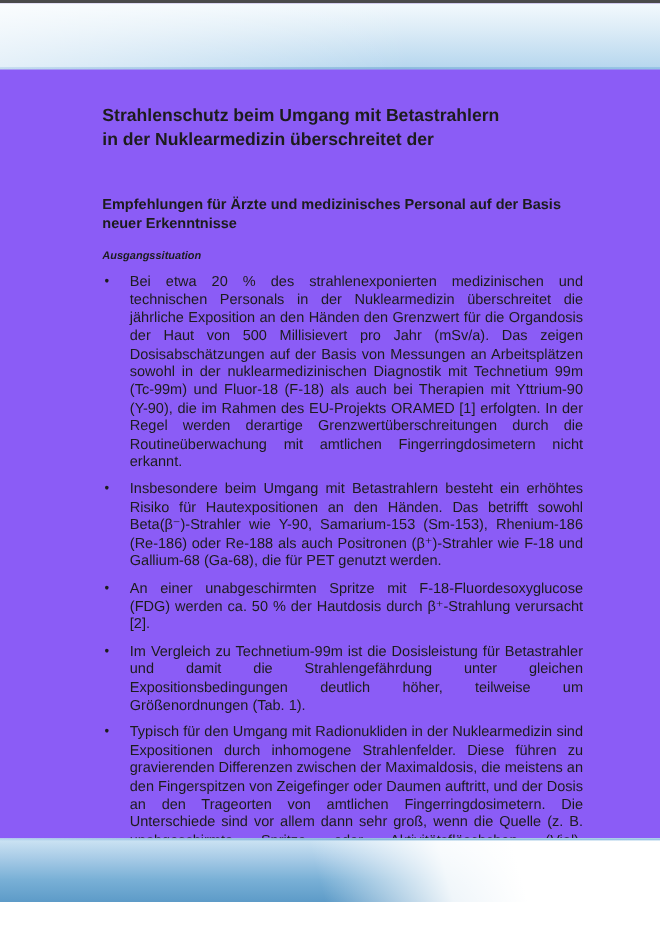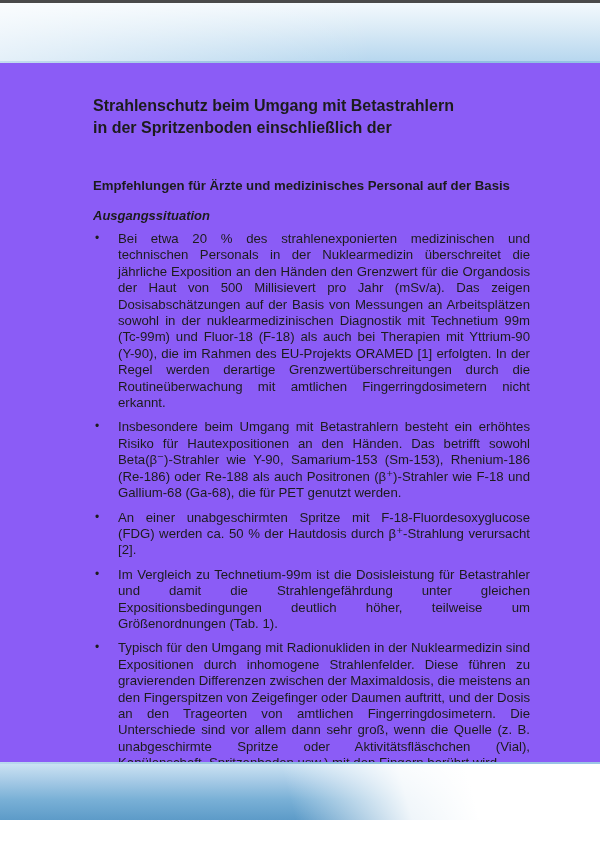--- a/index.html
+++ b/index.html
@@ -30,21 +30,21 @@
     background:linear-gradient(to right, rgba(140,185,222,.35), rgba(126,177,216,.75) 60%, rgba(140,190,226,.8));
   }
   
   .content {
     position:absolute; top:95px; left:93px; width:437px; height:698px;
     overflow:hidden; color:var(--text-color,#1c1c1c);
   }
   .title { font-size:16px; line-height:22px; font-weight:bold; letter-spacing:0; }
   .subtitle { margin-top:38px; font-size:13.2px; line-height:17px; font-weight:bold; }
   .section-heading {
-    margin-top:13px; font-size:13px; line-height:17px;
+    margin-top:13px; font-size:10px; line-height:17px;
     font-weight:bold; font-style:italic;
   }
   .bullet-list { list-style:none; margin-top:7px; }
   .bullet-list li {
     position:relative; padding-left:25px; margin-bottom:8px;
     font-size:13.2px; line-height:16.4px; text-align:justify;
   }
   .bullet-list li .marker {
     position:absolute; left:2px; top:-1px; font-size:12px; line-height:16.4px;
   }
@@ -63,24 +63,25 @@
 </head>
 <body>
 
 <div class="page">
   <div class="top-bar"></div>
   <div class="header-band"></div>
 
   <div class="content">
     <h1 class="title">
         <div>Strahlenschutz beim Umgang mit Betastrahlern</div>
-        <div>in der Spritzenboden einschließlich der</div>
+        <div>in der Nuklearmedizin überschreitet der</div>
       </h1>
     <h2 class="subtitle">
         <div>Empfehlungen für Ärzte und medizinisches Personal auf der Basis</div>
+        <div>neuer Erkenntnisse</div>
       </h2>
     <h3 class="section-heading">Ausgangssituation</h3>
     <ul class="bullet-list">
         <li><span class="marker">•</span><span>Bei etwa 20 % des strahlenexponierten medizinischen und technischen Personals in der Nuklearmedizin überschreitet die jährliche Exposition an den Händen den Grenzwert für die Organdosis der Haut von 500 Millisievert pro Jahr (mSv/a). Das zeigen Dosisabschätzungen auf der Basis von Messungen an Arbeitsplätzen sowohl in der nuklearmedizinischen Diagnostik mit Technetium 99m (Tc-99m) und Fluor-18 (F-18) als auch bei Therapien mit Yttrium-90 (Y-90), die im Rahmen des EU-Projekts ORAMED [1] erfolgten. In der Regel werden derartige Grenzwertüberschreitungen durch die Routineüberwachung mit amtlichen Fingerringdosimetern nicht erkannt.</span></li>
         <li><span class="marker">•</span><span>Insbesondere beim Umgang mit Betastrahlern besteht ein erhöhtes Risiko für Hautexpositionen an den Händen. Das betrifft sowohl Beta(β⁻)-Strahler wie Y-90, Samarium-153 (Sm-153), Rhenium-186 (Re-186) oder Re-188 als auch Positronen (β⁺)-Strahler wie F-18 und Gallium-68 (Ga-68), die für PET genutzt werden.</span></li>
         <li><span class="marker">•</span><span>An einer unabgeschirmten Spritze mit F-18-Fluordesoxyglucose (FDG) werden ca. 50 % der Hautdosis durch β⁺-Strahlung verursacht [2].</span></li>
         <li><span class="marker">•</span><span>Im Vergleich zu Technetium-99m ist die Dosisleistung für Betastrahler und damit die Strahlengefährdung unter gleichen Expositionsbedingungen deutlich höher, teilweise um Größenordnungen (Tab. 1).</span></li>
         <li><span class="marker">•</span><span>Typisch für den Umgang mit Radionukliden in der Nuklearmedizin sind Expositionen durch inhomogene Strahlenfelder. Diese führen zu gravierenden Differenzen zwischen der Maximaldosis, die meistens an den Fingerspitzen von Zeigefinger oder Daumen auftritt, und der Dosis an den Trageorten von amtlichen Fingerringdosimetern. Die Unterschiede sind vor allem dann sehr groß, wenn die Quelle (z. B. unabgeschirmte Spritze oder Aktivitätsfläschchen (Vial), Kanülenschaft, Spritzenboden usw.) mit den Fingern berührt wird.</span></li>
       </ul>
   </div>

